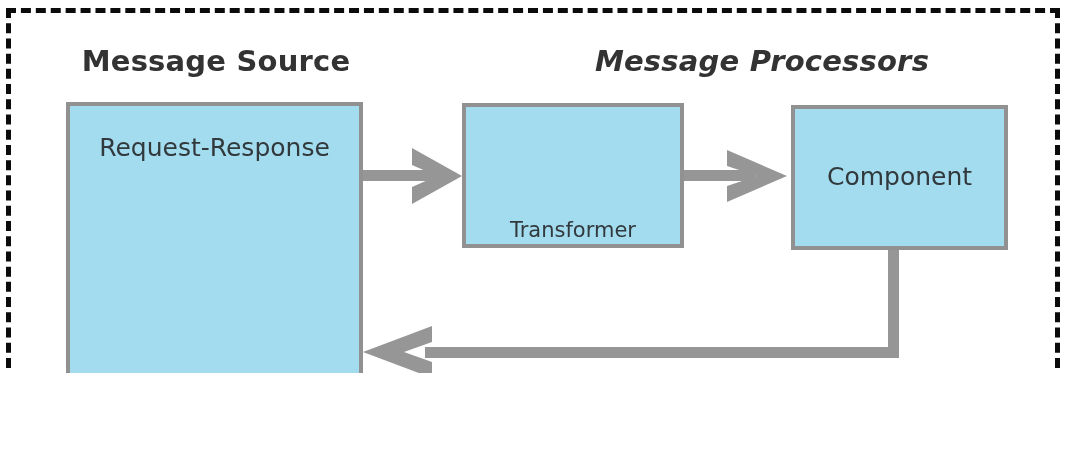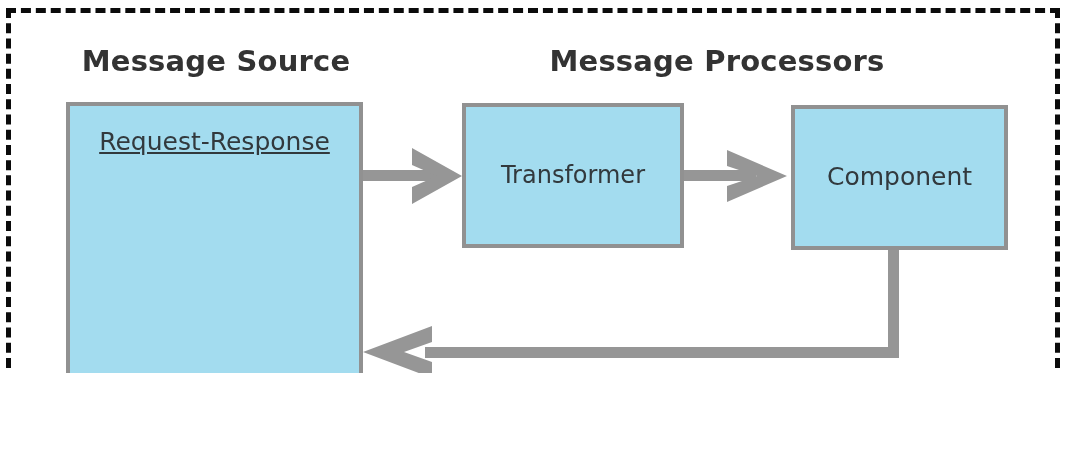--- a/index.html
+++ b/index.html
@@ -37,24 +37,25 @@
     white-space: nowrap;
     text-align: center;
   }
   #title-source {
     left: 36px;
     top: 44px;
     width: 360px;
     font-size: 29px;
   }
   #title-processors {
-    left: 517px;
+    left: 562px;
     top: 44px;
     width: 400px;
     font-size: 29px;
+    font-style: italic;
   }
   
   .node {
     position: absolute;
     box-sizing: border-box;
     background: #a3dcef;
     border: 4px solid #919191;
     display: flex;
     align-items: center;
     justify-content: center;
@@ -62,34 +63,34 @@
     text-align: center;
     line-height: 1.22;
   }
   #node-source {
     left: 66px;
     top: 102px;
     width: 297px;
     height: 299px;
     font-size: 25px;
     align-items: flex-start;
-    padding-top: 21px;
-    text-decoration: underline;
+    padding-top: 27px;
   }
   #node-source .label-lines {
     display: block;
     width: 100%;
   }
   #node-source .label-lines span { display: block; }
   #node-transformer {
     left: 462px;
     top: 103px;
     width: 222px;
     height: 145px;
-    font-size: 24px;
+    font-size: 21px;
+    align-items: flex-end;
   }
   #node-component {
     left: 791px;
     top: 105px;
     width: 217px;
     height: 145px;
     font-size: 25px;
   }
   
   #connectors {

